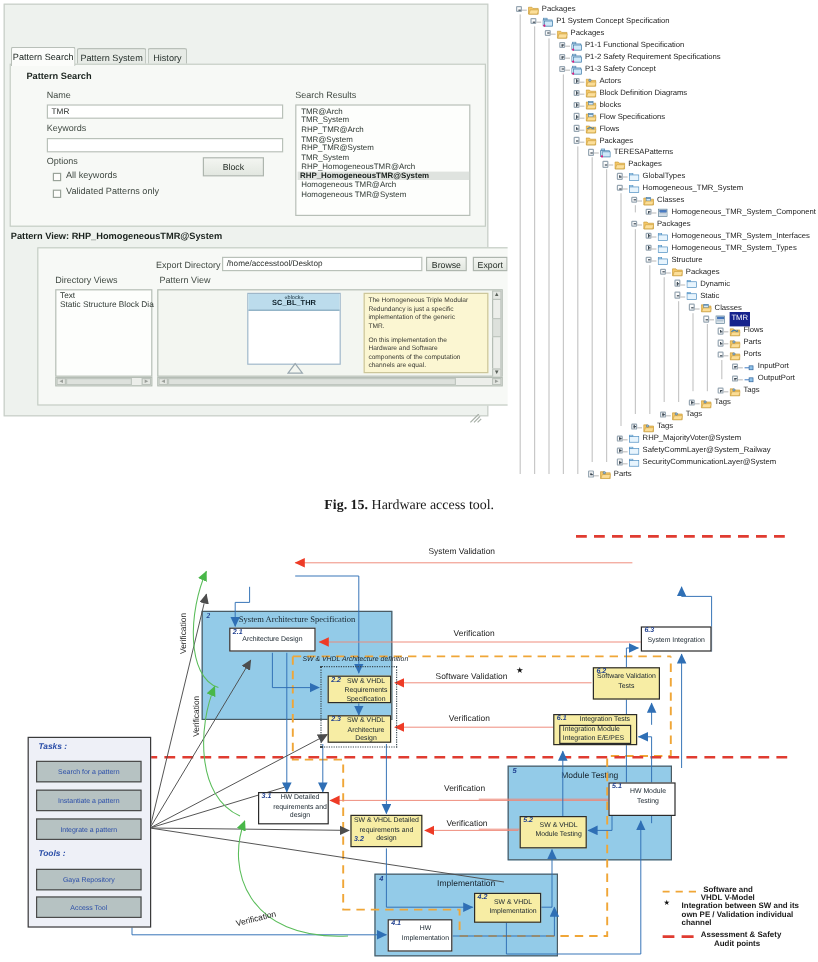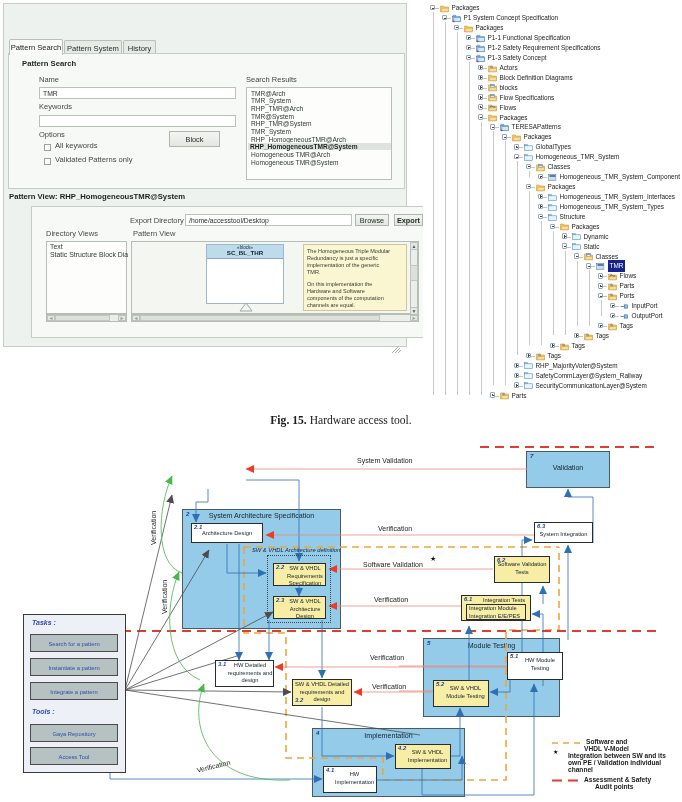--- a/index.html
+++ b/index.html
@@ -130,21 +130,21 @@
         <div class="res-item" style="top: 70.8px;">Homogeneous TMR@System</div>
       </div>
   </div>
 
   <div id="pv-header" style="left:5px;top:188px;">Pattern View: RHP_HomogeneousTMR@System</div>
 
   <div id="pv-panel" style="left:3px;top:202px;width:398px;height:132px;margin-left:24px;">
     <div class="fld-label" style="left:98px;top:9px;">Export Directory</div>
     <div class="txtinput" style="left:153px;top:7px;width:167px;height:12px;line-height:12px;">/home/accesstool/Desktop</div>
     <div class="btn" style="left:323px;top:7px;width:34px;height:12px;line-height:12px;">Browse</div>
-    <div class="btn" style="left:362px;top:7px;width:29px;height:12px;line-height:12px;font-weight:bold;">Export</div>
+    <div class="btn" style="left:362px;top:7px;width:29px;height:12px;line-height:12px;">Export</div>
 
     <div class="fld-label" style="left:14px;top:22px;">Directory Views</div>
     <div class="listbox" style="left:14px;top:34px;width:81px;height:73px;">
       <div class="lb-item" style="top:1px;">Text</div>
       <div class="lb-item" style="top:9px;">Static Structure Block Dia</div>
     </div>
     <div class="hscroll" style="left:14px;top:107px;width:81px;">
       <div class="arw" style="left:0;">◄</div>
       <div class="thumb" style="left:8px;width:55px;"></div>
       <div class="arw" style="left:71px;">►</div>
@@ -192,42 +192,36 @@
       <line x1="2" y1="7" x2="9" y2="0"></line>
           <line x1="5" y1="7" x2="10" y2="2"></line>
           <line x1="8" y1="7" x2="11" y2="4"></line>
         </g>
       </svg>
   </div>
 </div>
 
 <div id="vmodel" class="abs">
   <div id="vm-phase" style="position:absolute;left:0;top:0;width:682px;height:378px;z-index:1;">
-      <div class="vbox" style="left: 182px; top: 85px; width: 159px; height: 120px;">
+      <div class="vbox" style="left: 168px; top: 85px; width: 159px; height: 91px; font-family: Liberation Serif, serif;">
         <div class="vnum">2</div>
         <div class="vtitle" style="top: 2px;">
           <div>System Architecture Specification</div>
         </div>
       </div>
       <div class="vbox" style="left: 312px; top: 304px; width: 153px; height: 69px;">
         <div class="vnum">4</div>
         <div class="vtitle" style="top: 3px;">
           <div>Implementation</div>
         </div>
       </div>
       <div class="vbox" style="left: 423px; top: 214px; width: 137px; height: 79px;">
         <div class="vnum">5</div>
         <div class="vtitle" style="top: 3px;">
           <div>Module Testing</div>
-        </div>
-      </div>
-      <div class="vbox" style="left: 526px; top: 27px; width: 84px; height: 37px;">
-        <div class="vnum">7</div>
-        <div class="vtitle" style="top: 12px;">
-          <div>Validation</div>
         </div>
       </div>
     </div>
   <svg id="vm-svg" width="682" height="378" viewBox="0 0 682 378" style="position:absolute;left:0;top:0;z-index:2;">
     <defs>
       <marker id="ar-blue" markerWidth="9" markerHeight="9" refX="8" refY="4" orient="auto" markerUnits="userSpaceOnUse">
         <path d="M0,0 L8.5,4 L0,8 z" fill="#2f6fb5"></path>
         </marker>
       <marker id="ar-red" markerWidth="9" markerHeight="9" refX="8" refY="4" orient="auto" markerUnits="userSpaceOnUse">
         <path d="M0,0 L8.5,4 L0,8 z" fill="#ee3b26"></path>

